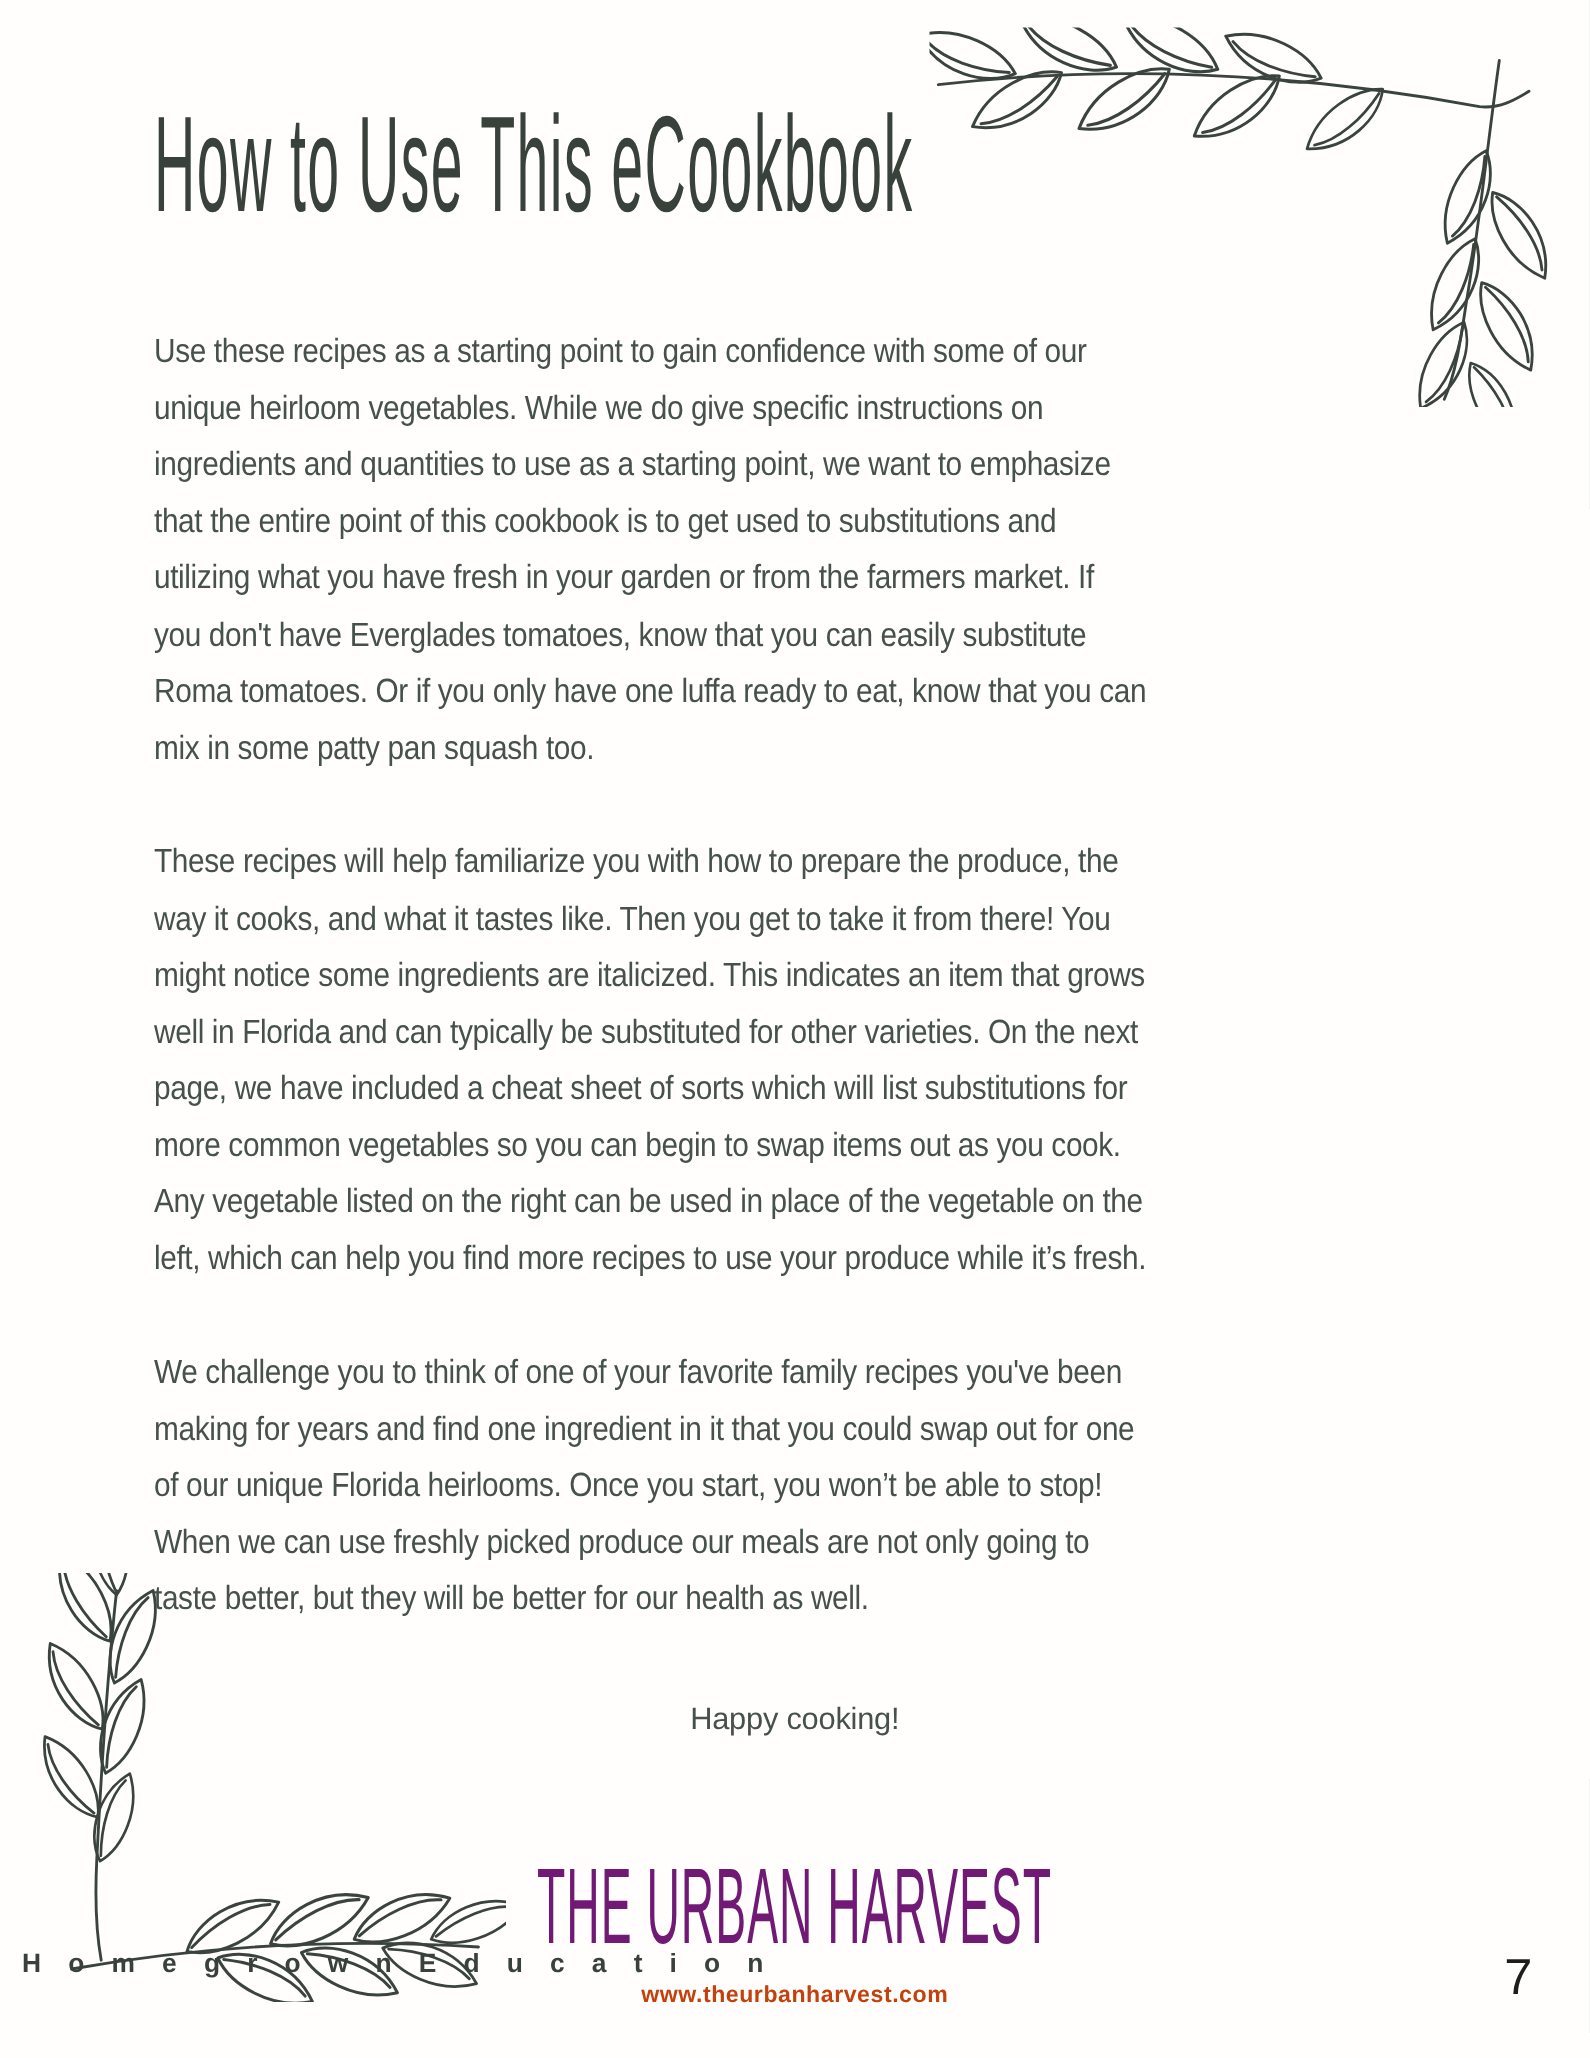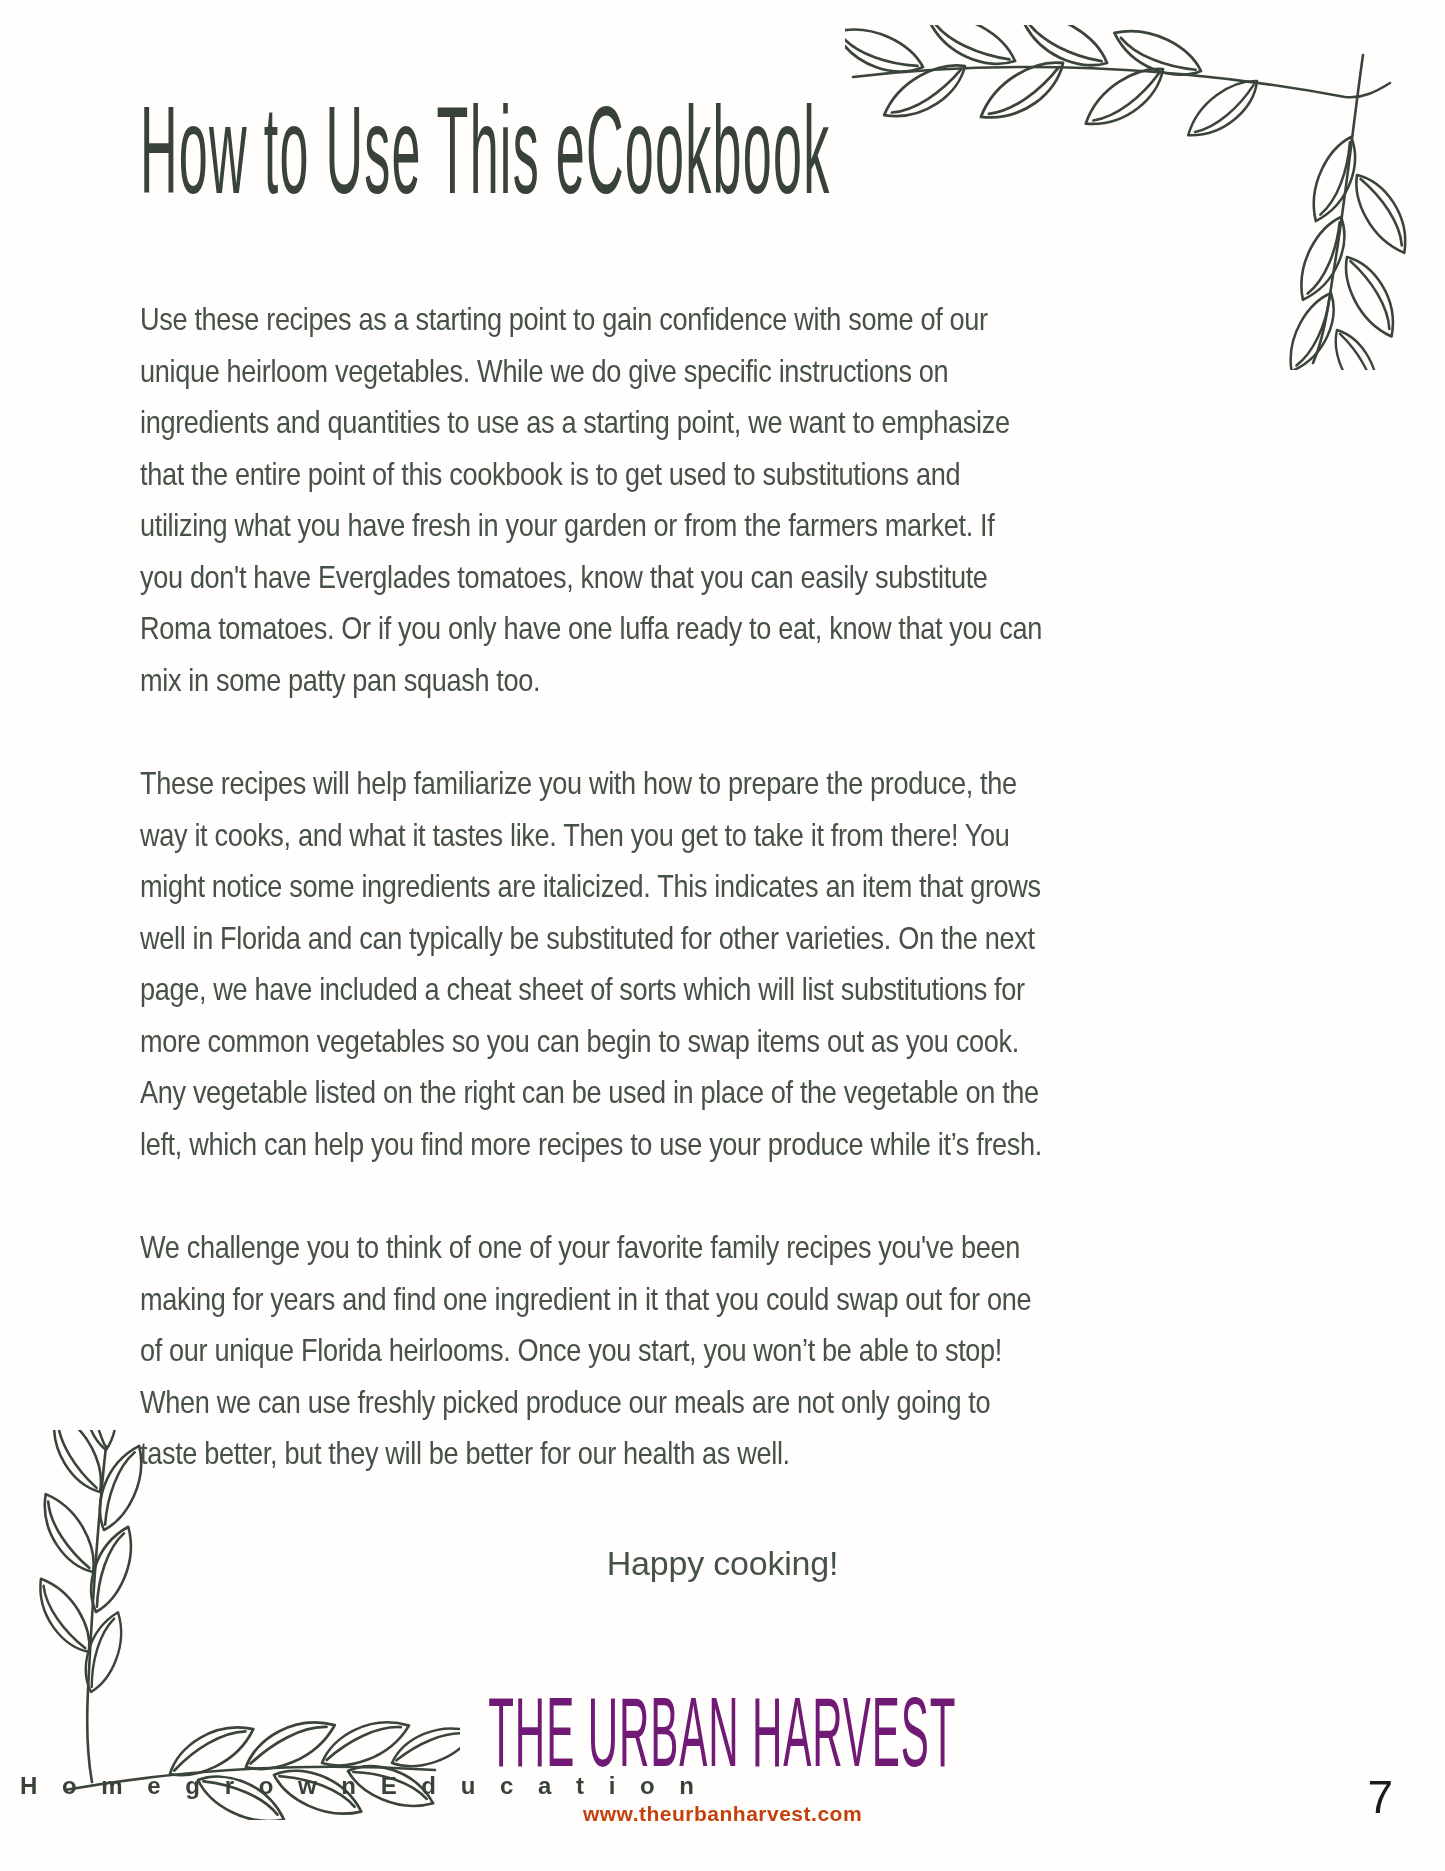--- a/index.html
+++ b/index.html
@@ -35,21 +35,21 @@
   .paragraph:last-child { margin-bottom:0; }
   .line {
     font-size:30.5px; line-height:51.5px;
     letter-spacing:-0.4px;
     white-space:nowrap;
   }
 
   .closing {
     position:absolute; left:0; right:0; top:1537px;
     text-align:center;
-    font-size:34px; line-height:52px;
+    font-size:28px; line-height:52px;
     letter-spacing:-0.2px;
   }
 
   
   .brand-name {
     position:absolute; left:0; right:0; top:1676px;
     text-align:center;
     font-size:98px; font-weight:400;
     letter-spacing:2px;
     color:#701a75;

